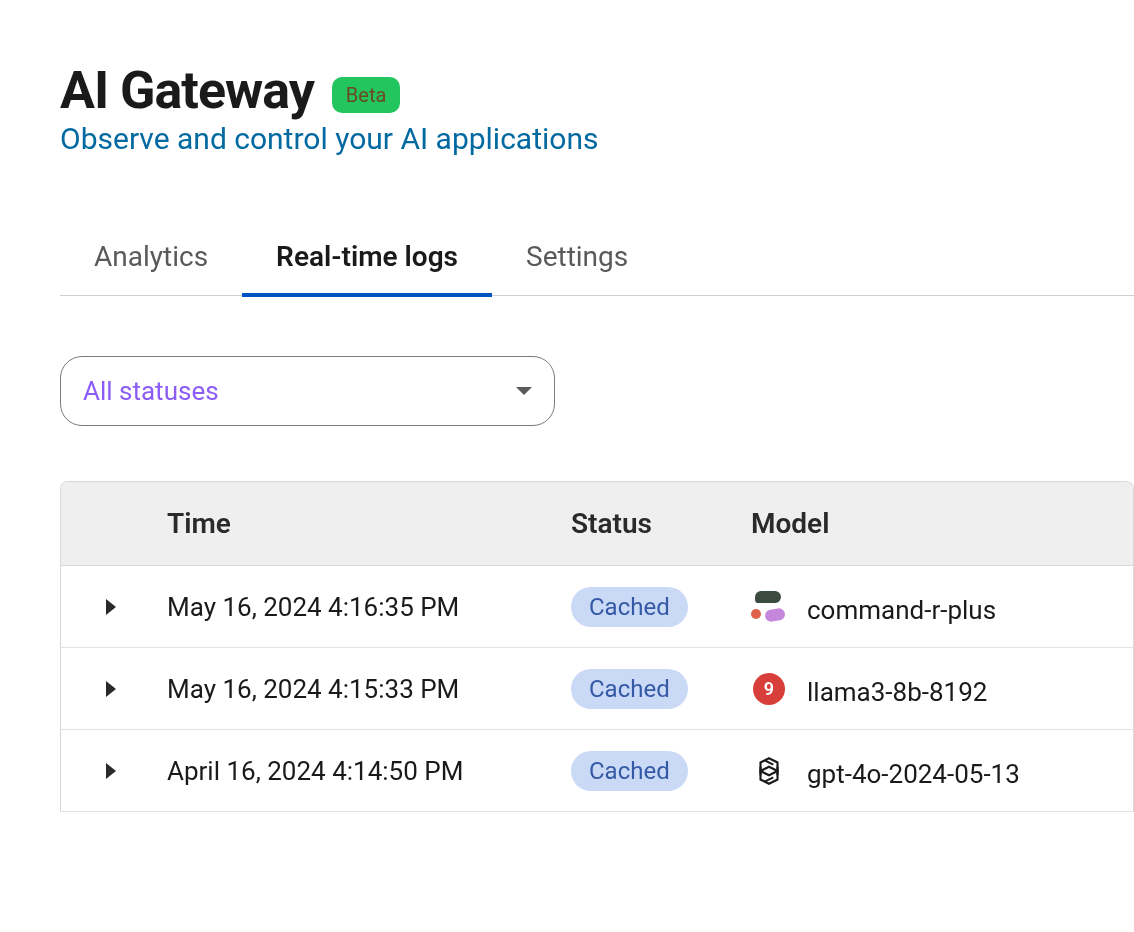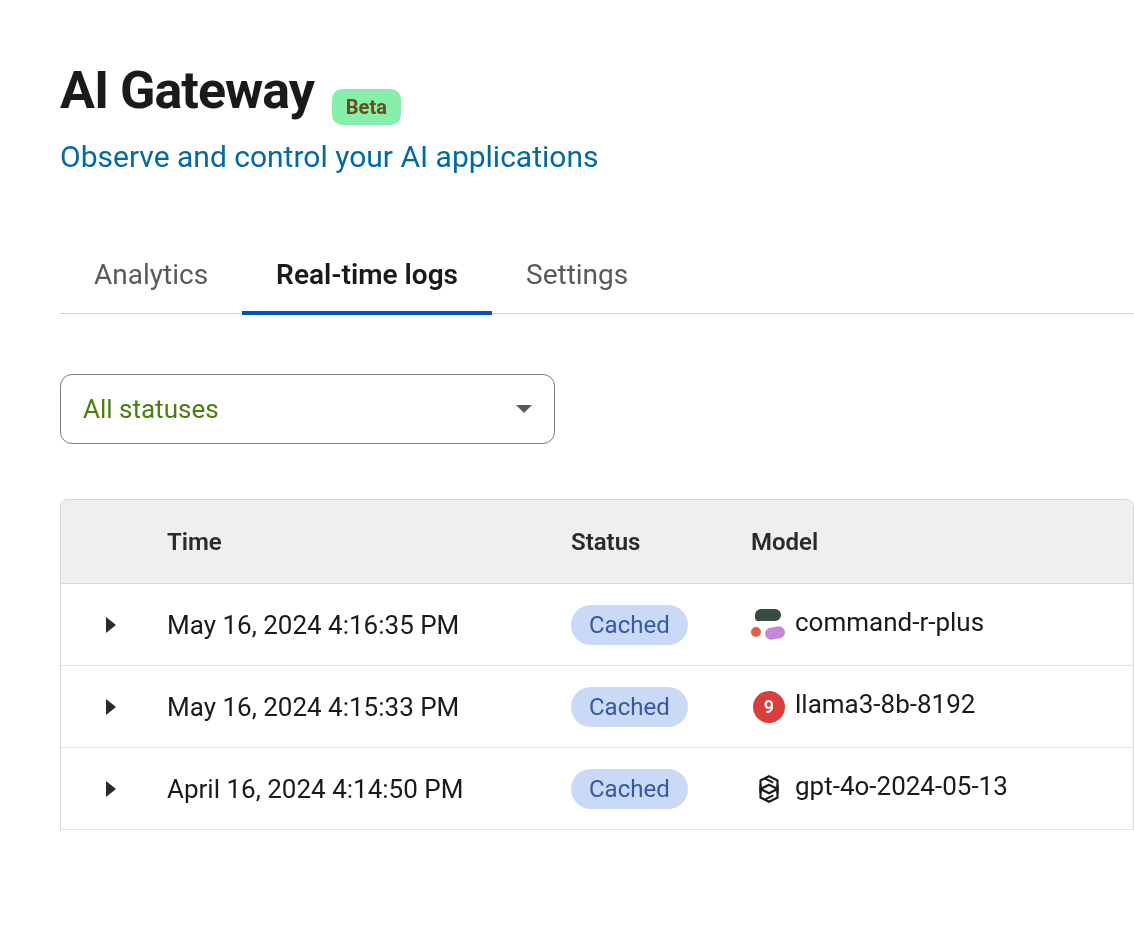--- a/index.html
+++ b/index.html
@@ -5,35 +5,34 @@
   * { box-sizing: border-box; margin: 0; padding: 0; }
   body {
     font-family: -apple-system, BlinkMacSystemFont, "Segoe UI", Roboto, Helvetica, Arial, sans-serif;
     background: #fff;
     color: #1d1d1d;
     padding: 60px 0 0 60px;
     width: 1134px;
   }
   .header-row {
     display: flex;
-    align-items: flex-end;
+    align-items: center;
     gap: 18px;
-    margin-bottom: 18px;
   }
   .page-title {
     font-size: 52px;
     font-weight: 700;
     letter-spacing: -1px;
     color: #1a1a1a;
   }
   .beta-badge {
-    background: #86efac;
+    background: #22c55e;
     color: #6b4a1f;
     font-size: 20px;
-    font-weight: 700;
+    font-weight: 400;
     padding: 6px 14px;
     border-radius: 10px;
     position: relative;
     top: 4px;
   }
   .subtitle {
     font-size: 30px;
     color: #0369a1;
     margin-bottom: 70px;
   }
@@ -59,45 +58,45 @@
   .filter-row {
     margin-bottom: 55px;
   }
   .status-select {
     display: flex;
     align-items: center;
     justify-content: space-between;
     width: 495px;
     height: 70px;
     border: 1px solid #7a7a7a;
-    border-radius: 12px;
+    border-radius: 22px;
     padding: 0 22px;
     font-size: 26px;
-    color: #4d7c0f;
+    color: #8b5cf6;
     cursor: pointer;
     background: #fff;
   }
   .caret-down {
     width: 0; height: 0;
     border-left: 8px solid transparent;
     border-right: 8px solid transparent;
     border-top: 8px solid #5a5a5a;
   }
   .logs-table {
     border: 1px solid #d8d8d8;
     border-radius: 8px 8px 0 0;
     border-bottom: none;
     overflow: hidden;
   }
   .table-header {
     display: flex;
     align-items: center;
     background: #efefef;
     height: 84px;
-    font-size: 24px;
+    font-size: 28px;
     font-weight: 600;
     color: #2a2a2a;
     border-bottom: 1px solid #d8d8d8;
   }
   .col-expand { width: 100px; flex-shrink: 0; }
   .col-time   { width: 410px; flex-shrink: 0; padding-left: 6px; }
   .col-status { width: 180px; flex-shrink: 0; }
   .col-model  { flex: 1; }
   .table-row {
     display: flex;
@@ -135,22 +134,22 @@
     display: inline-block;
     background: #c9d9f6;
     color: #3559a5;
     padding: 6px 18px;
     border-radius: 999px;
     font-size: 24px;
   }
   .model-col {
     flex: 1;
     display: flex;
-    align-items: flex-start;
-    gap: 8px;
+    align-items: flex-end;
+    gap: 20px;
   }
   .model-icon {
     width: 36px;
     height: 36px;
     display: flex;
     align-items: center;
     justify-content: center;
     flex-shrink: 0;
   }
   .model-name {

